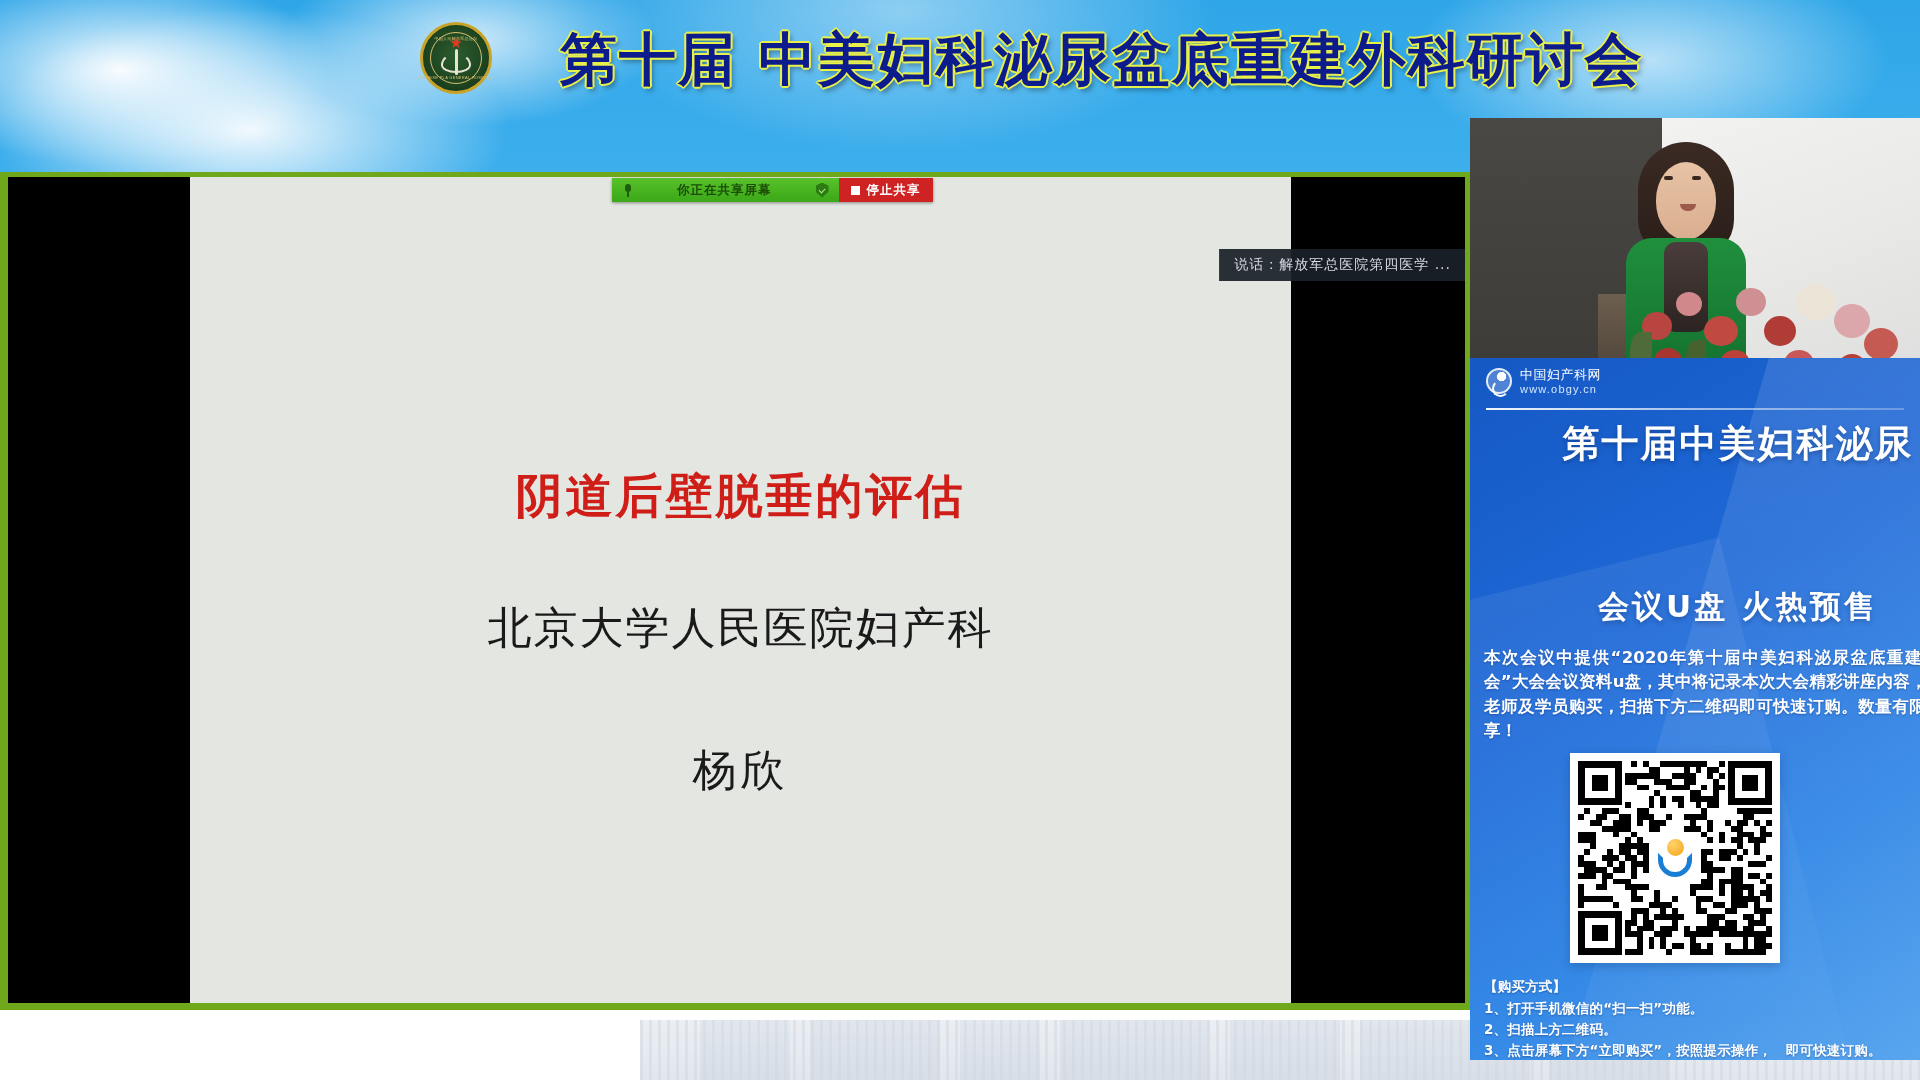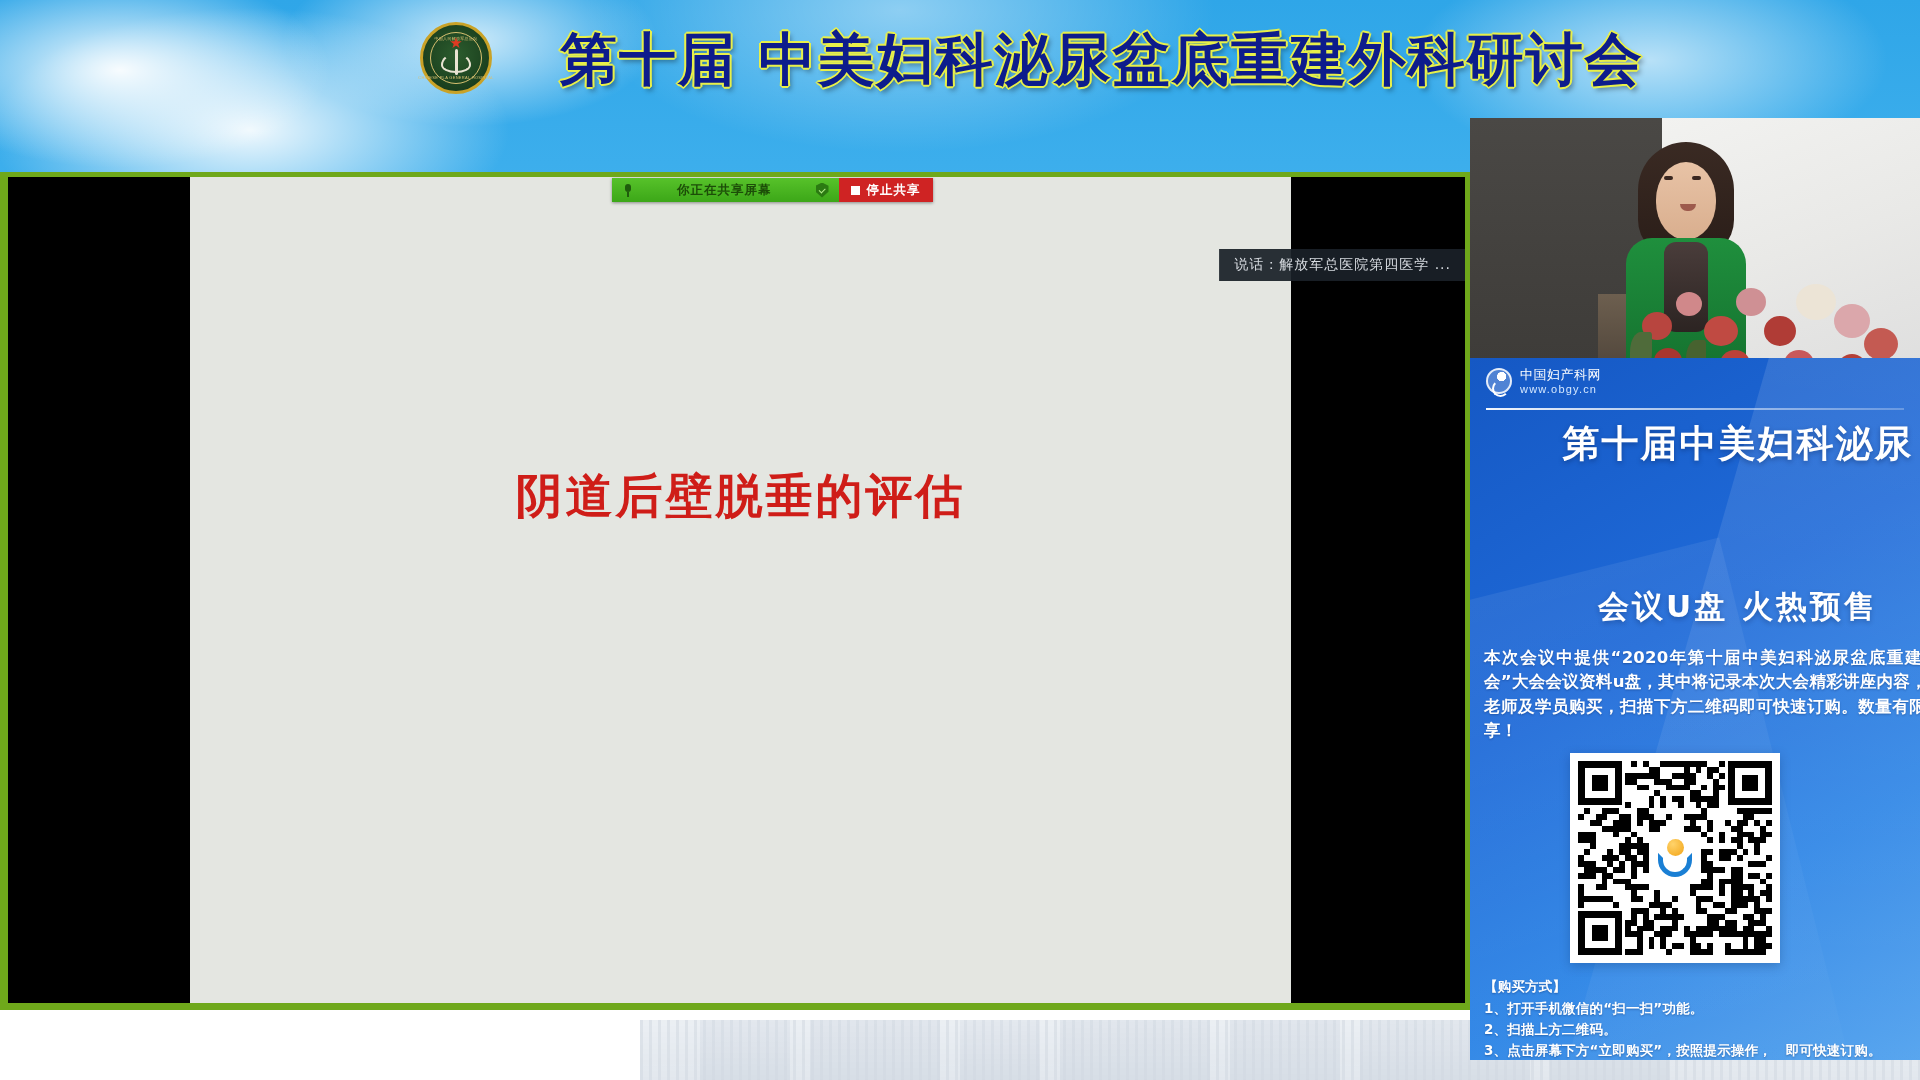--- a/index.html
+++ b/index.html
@@ -278,20 +278,22 @@
     </div>
   </div>
   <div class="banner-title">第十届 中美妇科泌尿盆底重建外科研讨会</div>
 </div>
 
 <div class="share-frame">
   <div class="share-inner">
 
     <div class="slide">
       <div class="slide-title">阴道后壁脱垂的评估</div>
+      <div class="slide-org">北京大学人民医院妇产科</div>
+      <div class="slide-speaker">杨欣</div>
 
     </div>
 
     <div class="share-bar">
       <div class="share-bar-green">
         <span class="mic-ico"></span>
         <span class="share-bar-label">你正在共享屏幕</span>
         <span class="shield-ico">
             <i></i>
           </span>

